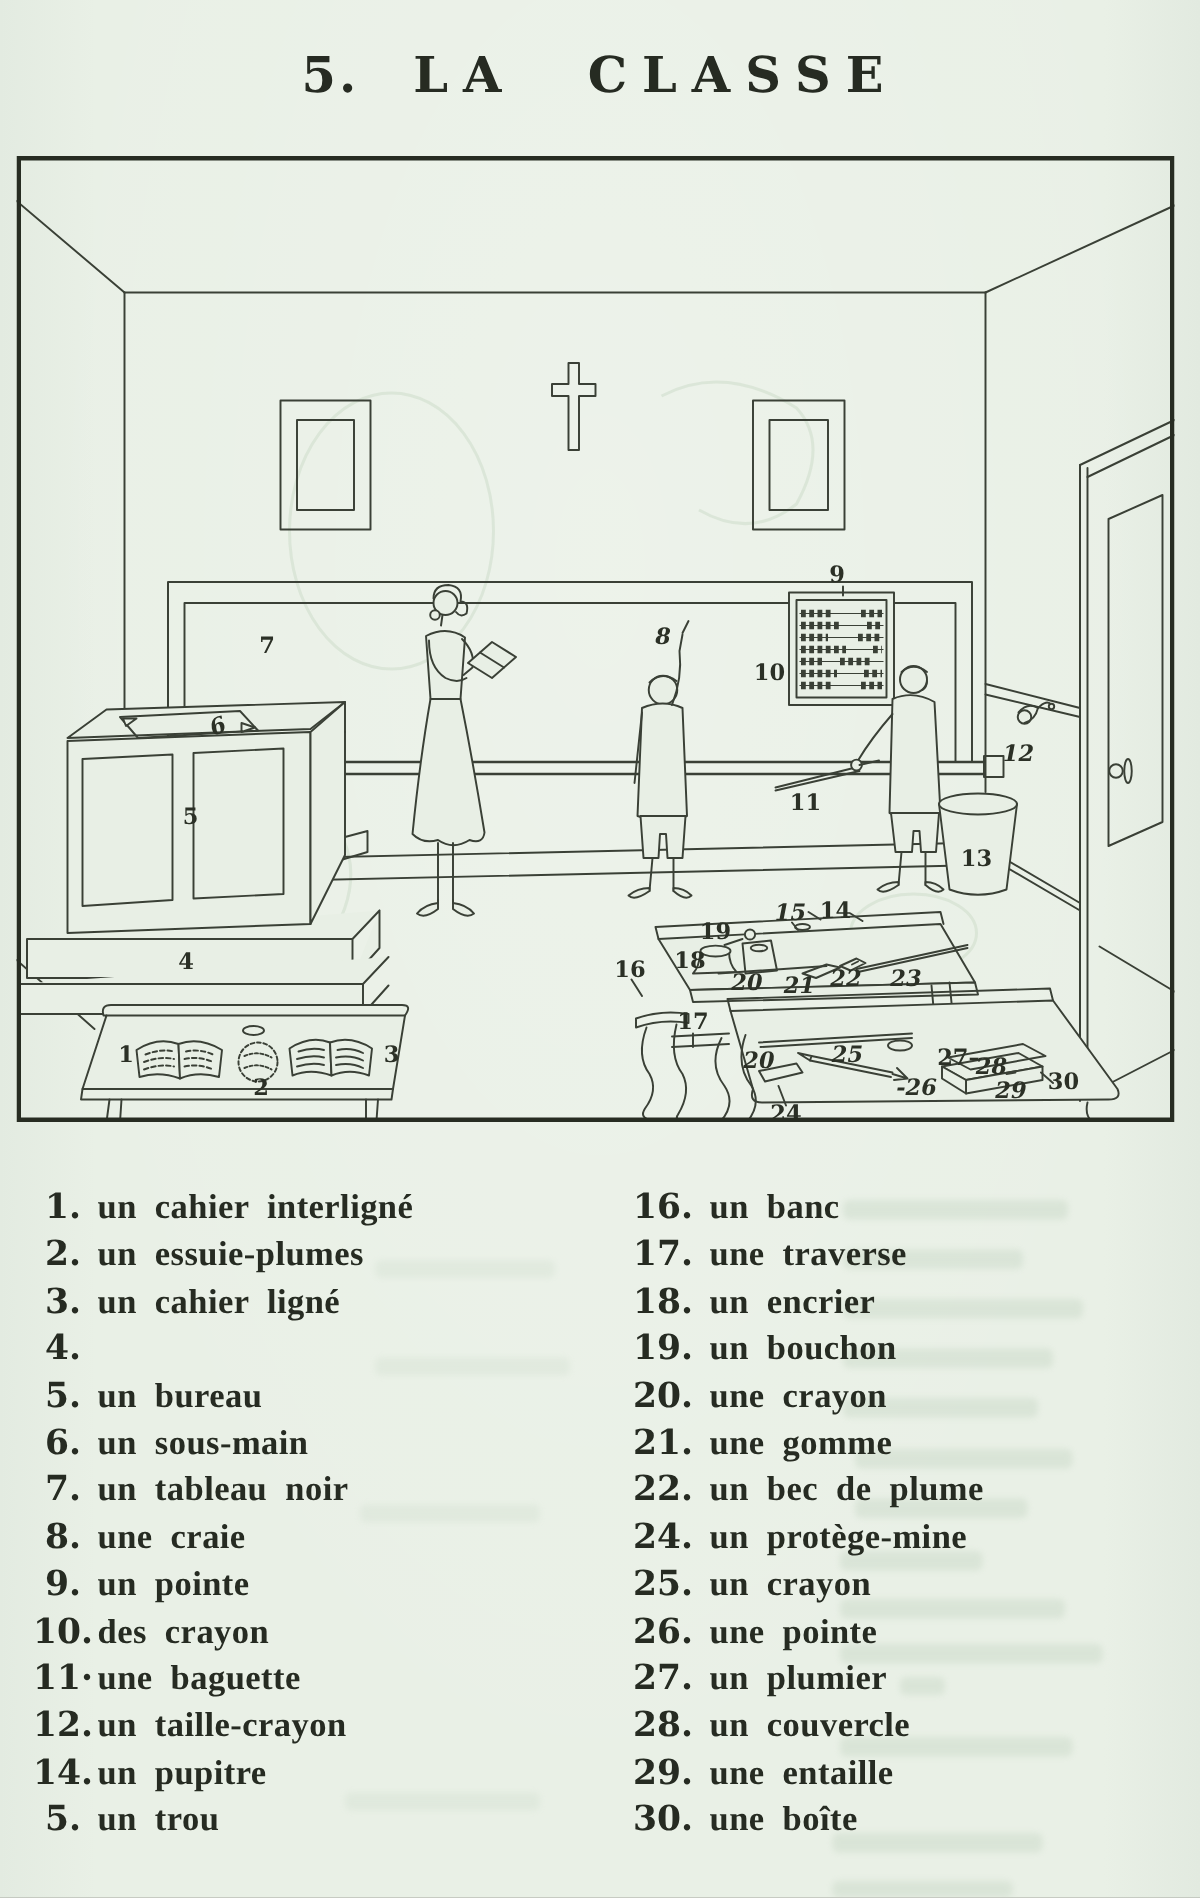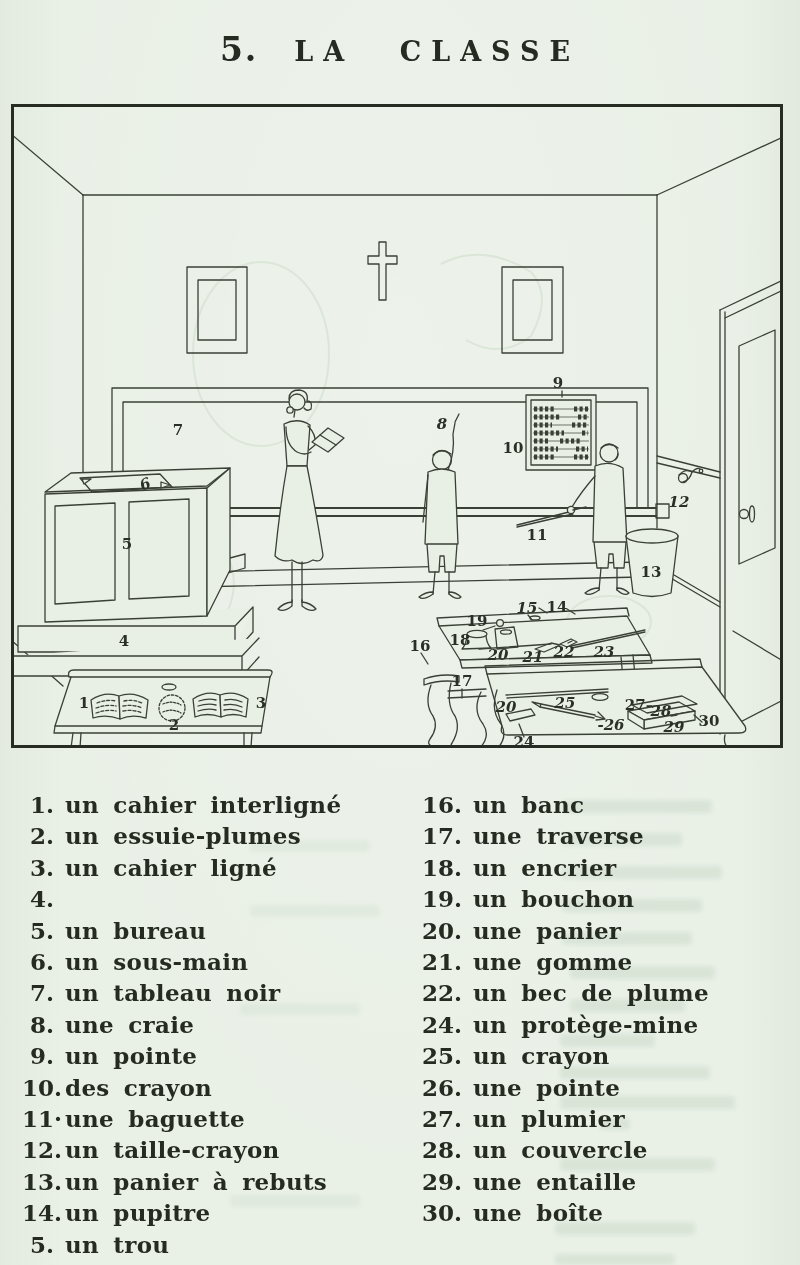--- a/index.html
+++ b/index.html
@@ -14,41 +14,41 @@
     overflow:hidden;
     font-family:"DejaVu Serif","Liberation Serif",serif;
     color:#262b22;
   }
   
   .hdr{
     position:absolute;top:30px;left:0;width:800px;
     display:flex;justify-content:center;align-items:baseline;gap:36px;
   }
   .hdr .num{font-size:33px;font-weight:bold;letter-spacing:2px;}
-  .hdr .ttl{font-size:27px;font-weight:bold;letter-spacing:10px;word-spacing:26px;}
+  .hdr .ttl{font-size:33px;font-weight:bold;letter-spacing:10px;word-spacing:26px;}
   
   .fig{position:absolute;left:11px;top:104px;width:772px;height:644px;}
   .fig svg{display:block;width:100%;height:100%;}
   .ln{fill:none;stroke:#3a4036;stroke-width:1.3;stroke-linecap:round;stroke-linejoin:round;}
   .ln2{fill:none;stroke:#3a4036;stroke-width:1.8;stroke-linecap:round;stroke-linejoin:round;}
   .solid{fill:#e8efe5;stroke:#3a4036;stroke-width:1.3;stroke-linecap:round;stroke-linejoin:round;}
   .beads{stroke:#3a4036;stroke-width:5;stroke-dasharray:3.2 2.3;fill:none;}
   .wire{stroke:#3a4036;stroke-width:.7;fill:none;}
   .ghostln{fill:none;stroke:#cdddcb;stroke-width:2;opacity:.55;}
   .lbl{font:600 15px "DejaVu Serif","Liberation Serif",serif;fill:#2b3026;text-anchor:middle;}
   .lbl-i{font-style:italic;}
   
   .vocab{position:absolute;top:789px;font-weight:bold;font-size:23px;line-height:31.4px;}
   .vocab.colL{left:22px;}
   .vocab.colR{left:416px;}
   .vrow{display:flex;white-space:nowrap;}
   .vrow .n{display:inline-block;text-align:right;margin-right:11px;}
   .colL .n{width:32px;}
   .colR .n{width:46px;}
-  .vrow .t{letter-spacing:.3px;word-spacing:6px;}
+  .vrow .t{letter-spacing:.3px;word-spacing:6px;font-family:Liberation Serif, serif;}
   
   .ghost{position:absolute;background:#b7cbb6;opacity:.30;filter:blur(2px);border-radius:4px;pointer-events:none;}
   .ghost.lite{opacity:.18;}
 </style>
 </head>
 <body>
 
 <div class="page">
 
   <div class="hdr">
@@ -397,24 +397,20 @@
       </div>
     <div class="vrow">
         <span class="n">11·</span>
         <span class="t">une baguette</span>
       </div>
     <div class="vrow">
         <span class="n">12.</span>
         <span class="t">un taille-crayon</span>
       </div>
     <div class="vrow">
-        <span class="n">13.</span>
-        <span class="t">un panier à rebuts</span>
-      </div>
-    <div class="vrow">
         <span class="n">14.</span>
         <span class="t">un pupitre</span>
       </div>
     <div class="vrow">
         <span class="n">5.</span>
         <span class="t">un trou</span>
       </div>
   </div>
 
   <div class="vocab colR">
@@ -429,21 +425,21 @@
     <div class="vrow">
         <span class="n">18.</span>
         <span class="t">un encrier</span>
       </div>
     <div class="vrow">
         <span class="n">19.</span>
         <span class="t">un bouchon</span>
       </div>
     <div class="vrow">
         <span class="n">20.</span>
-        <span class="t">une panier</span>
+        <span class="t">une crayon</span>
       </div>
     <div class="vrow">
         <span class="n">21.</span>
         <span class="t">une gomme</span>
       </div>
     <div class="vrow">
         <span class="n">22.</span>
         <span class="t">un bec de plume</span>
       </div>
     <div class="vrow">

